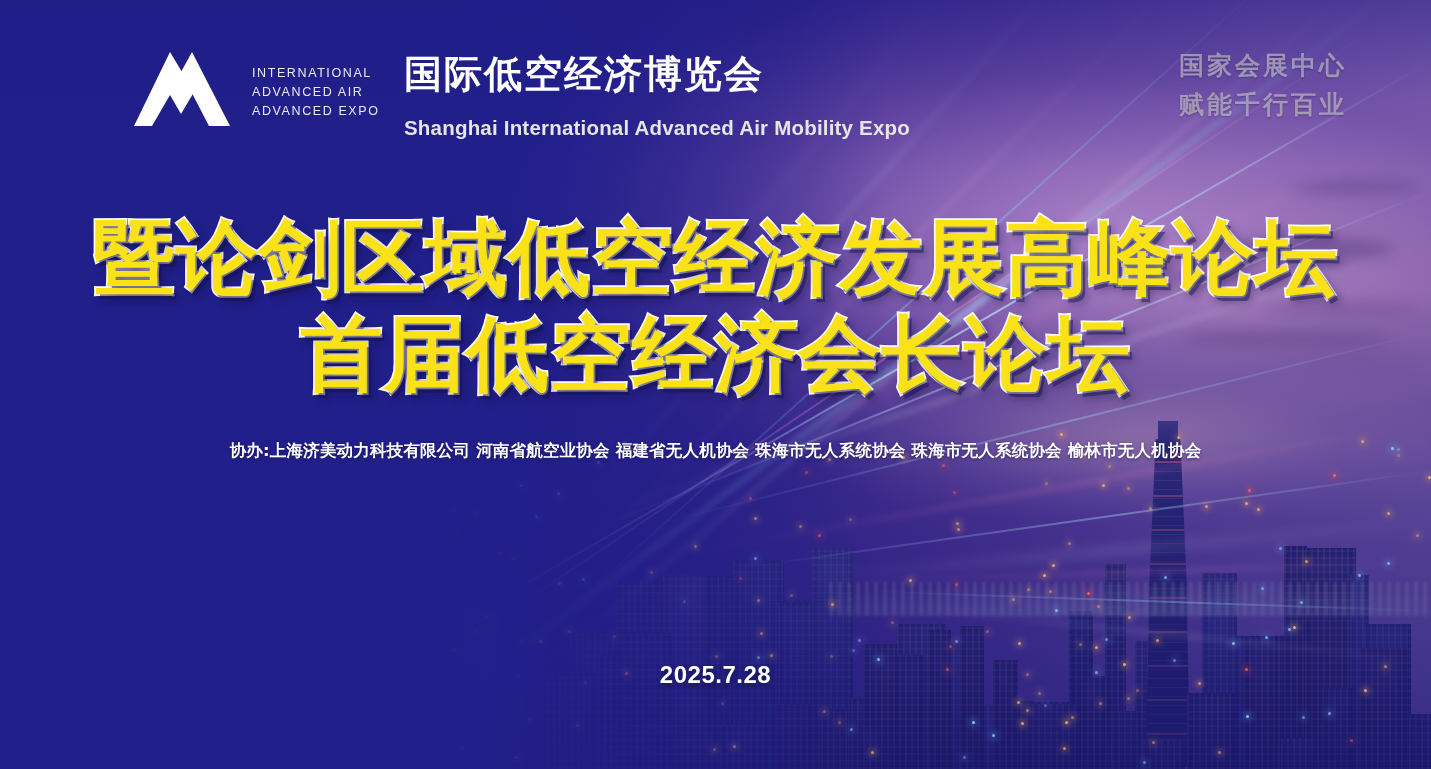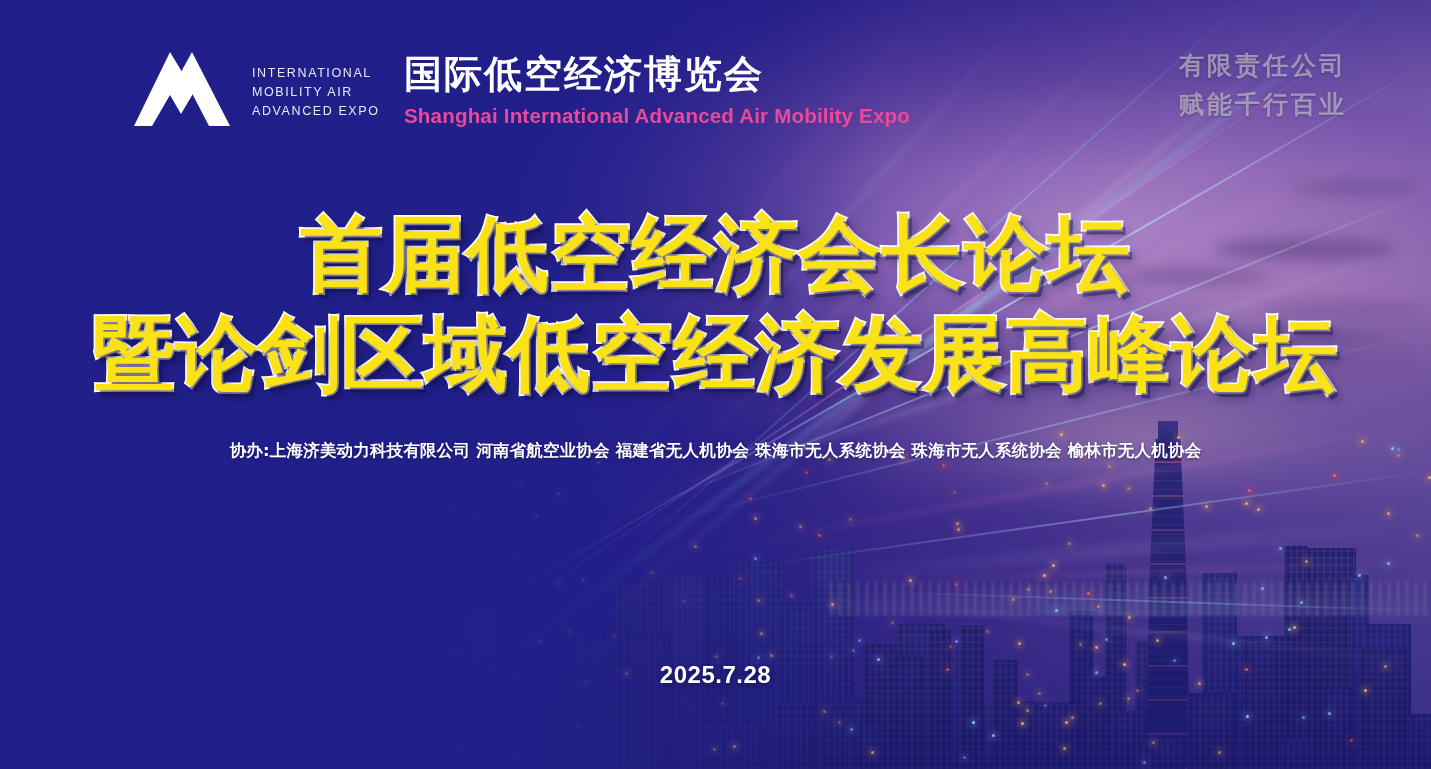--- a/index.html
+++ b/index.html
@@ -154,22 +154,22 @@
     font-weight:400;
     white-space:nowrap;
   }
   .expo-title { position:absolute; left:404px; top:52px; }
   .expo-cn {
     font-size:38px; font-weight:700; color:#ffffff;
     letter-spacing:2px; line-height:44px; white-space:nowrap;
     font-family:"DejaVu Sans", "Liberation Sans", sans-serif;
   }
   .expo-en {
-    font-size:20.5px; font-weight:700; color:#ec4899;
-    letter-spacing:0.2px; line-height:28px; white-space:nowrap; margin-top:6px;
+    font-size:20.5px; font-weight:700; color:#e5e5e5;
+    letter-spacing:0.2px; line-height:28px; white-space:nowrap; margin-top:18px;
   }
 
   
   .slogan {
     position:absolute; right:84px; top:46px;
     text-align:right; z-index:20;
     color:rgba(205,205,205,0.62);
     font-size:25px; font-weight:700; letter-spacing:3px; line-height:39px;
     font-family:"DejaVu Sans", "Liberation Sans", sans-serif;
     text-shadow:0 1px 2px rgba(40,20,80,0.35);
@@ -599,38 +599,38 @@
 
     <div class="header">
       <span class="logo-mark">
         <svg viewBox="0 0 104 88" width="104" height="88" aria-hidden="true">
           <path d="M36 4 L60 44 L47 66 L36 47 L18 78 L0 78 Z" fill="#ffffff"></path>
           <path d="M58 4 L96 78 L75 78 L47 24 Z" fill="#ffffff"></path>
         </svg>
       </span>
       <span class="logo-text">
         <div>INTERNATIONAL</div>
-        <div>MOBILITY AIR</div>
+        <div>ADVANCED AIR</div>
         <div>ADVANCED EXPO</div>
       </span>
     </div>
 
     <div class="expo-title">
       <div class="expo-cn">国际低空经济博览会</div>
       <div class="expo-en">Shanghai International Advanced Air Mobility Expo</div>
     </div>
 
     <div class="slogan">
-      <div class="l1">有限责任公司</div>
+      <div class="l1">国家会展中心</div>
       <div class="l2">赋能千行百业</div>
     </div>
 
     <div class="main-title">
+      <div class="mt-line mt-2">暨论剑区域低空经济发展高峰论坛</div>
       <div class="mt-line mt-1">首届低空经济会长论坛</div>
-      <div class="mt-line mt-2">暨论剑区域低空经济发展高峰论坛</div>
     </div>
 
     <div class="orgs">
       <div class="org-line">协办:上海济美动力科技有限公司  河南省航空业协会  福建省无人机协会  珠海市无人系统协会  珠海市无人系统协会  榆林市无人机协会</div>
     </div>
 
     <div class="footer">
       <div class="date">2025.7.28</div>
     </div>
 

